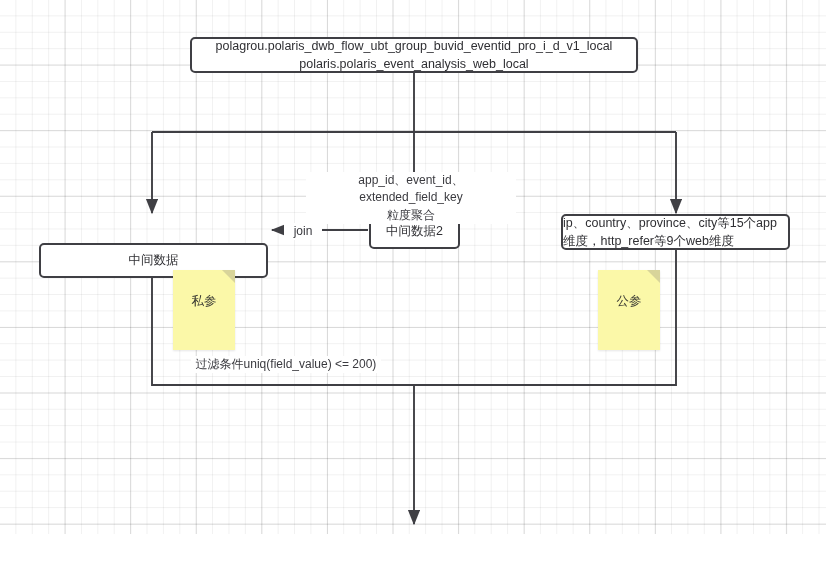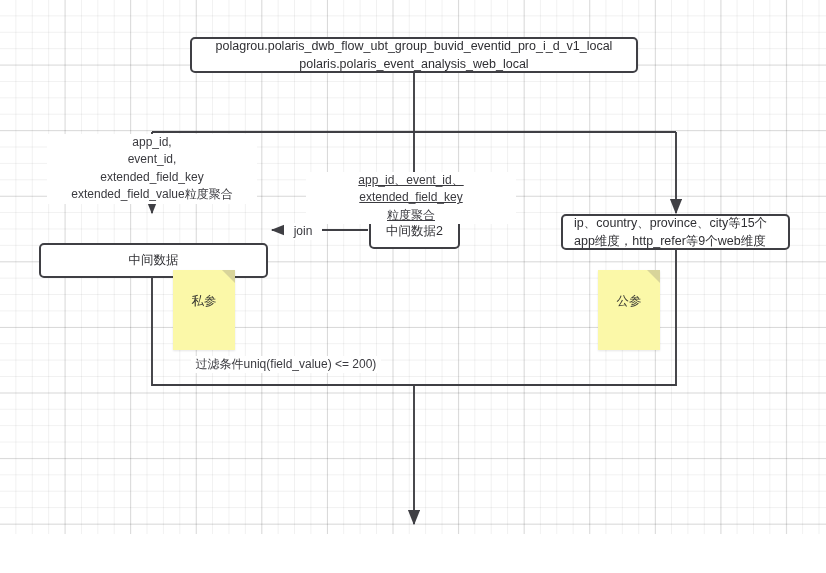--- a/index.html
+++ b/index.html
@@ -49,21 +49,21 @@
     align-items: center;
     justify-content: center;
     text-align: center;
     line-height: 1.45;
     font-size: 12.5px;
     padding: 4px 8px;
   }
   .node.lefttext {
     justify-content: flex-start;
     text-align: left;
-    padding-left: 11px;
+    padding-left: 0;
   }
 
   .note {
     position: absolute;
     box-sizing: border-box;
     background: #fbf8a8;
     color: #3a3a33;
     font-size: 12.5px;
     display: flex;
     align-items: flex-start;
@@ -149,26 +149,22 @@
   <div class="note" style="left:173px; top:270px; width:62px; height:80px;">
     <span class="fold"></span>
     <span>私参</span>
   </div>
 
   <div class="note" style="left:598px; top:270px; width:62px; height:80px;">
     <span class="fold"></span>
     <span>公参</span>
   </div>
 
-  <div class="edge-label" style="left:47px; top:134px; width:210px;">app_id,
-event_id,
-extended_field_key
-extended_field_value粒度聚合</div>
 
-  <div class="edge-label" style="left:306px; top:172px; width:210px;text-decoration:underline;">app_id、event_id、extended_field_key
+  <div class="edge-label" style="left:306px; top:172px; width:210px;">app_id、event_id、extended_field_key
 粒度聚合</div>
 
   <div class="edge-label" style="left:284px; top:223px; width:38px;">join</div>
 
   <div class="edge-label" style="left:191px; top:356px; width:190px;">过滤条件uniq(field_value) &lt;= 200)</div>
 
 
 </div>
 
 </body></html>

